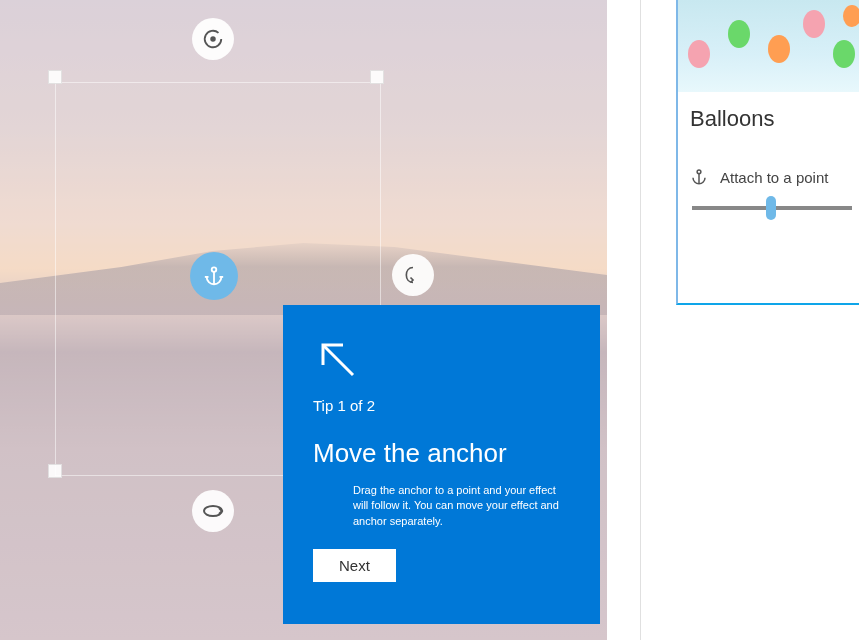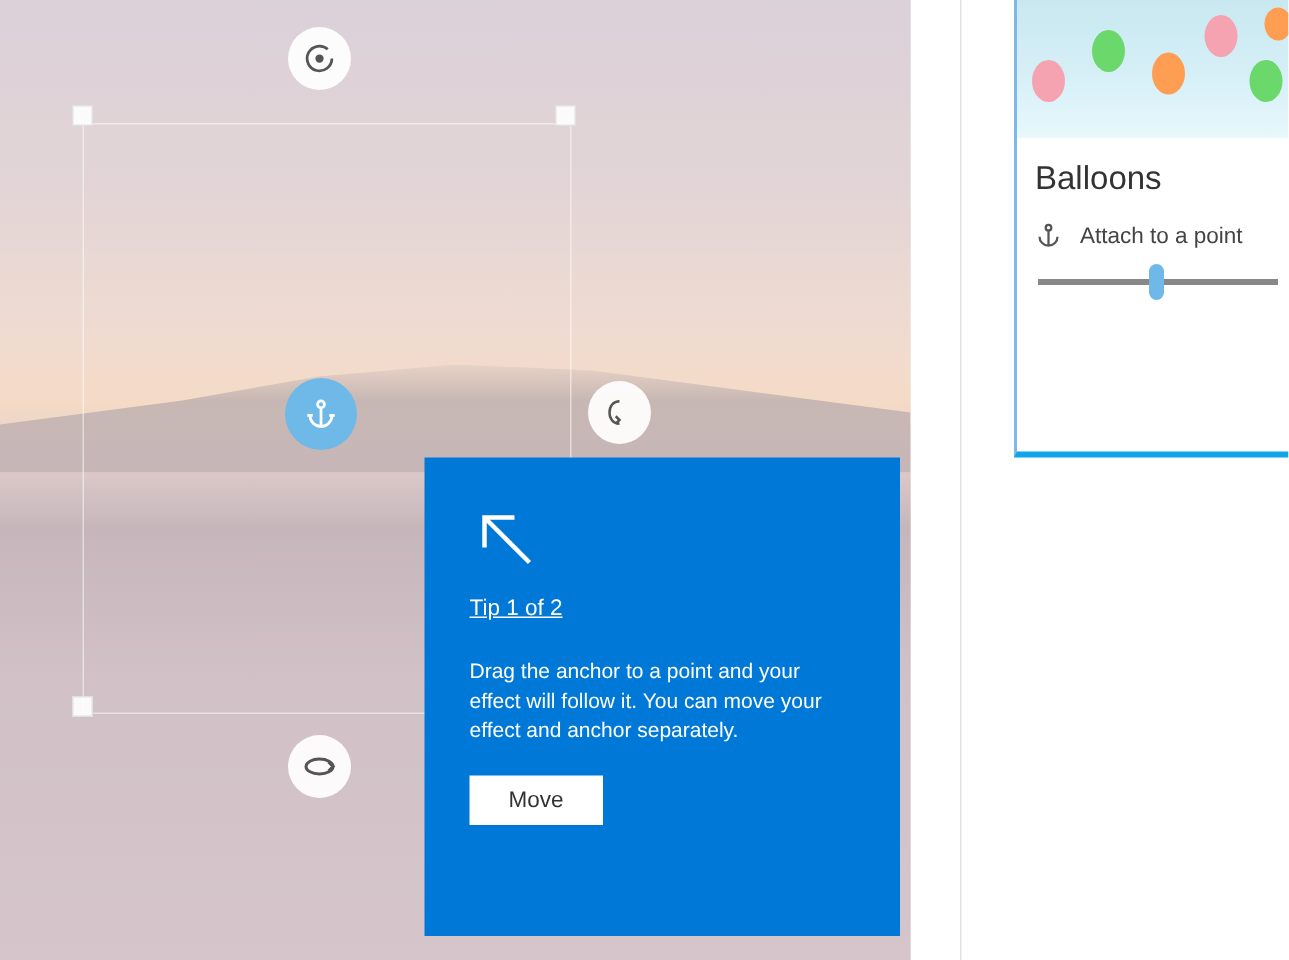--- a/index.html
+++ b/index.html
@@ -87,49 +87,49 @@
       padding: 30px 30px 24px 30px;
     }
     .tip-arrow {
       width: 48px;
       height: 48px;
       margin-bottom: 14px;
     }
     .tip-counter {
       font-size: 15px;
       margin-bottom: 24px;
-      text-decoration: underline;
     }
     .tip-title {
       font-size: 26px;
       font-weight: 400;
       margin-bottom: 14px;
     }
     .tip-body {
-      font-size: 14px;
+      font-size: 11px;
       line-height: 1.4;
       margin-bottom: 20px;
+      margin-left: 40px;
     }
     .tip-next {
       background: #fff;
       color: #333;
       border: none;
       padding: 8px 26px;
       font-size: 15px;
       cursor: pointer;
       font-family: inherit;
     }
     .side-panel {
       position: absolute;
       left: 676px;
       top: 0;
       width: 183px;
       height: 305px;
       border-left: 2px solid #7fb8e8;
-      border-bottom: 4px solid #0ea5e9;
+      border-bottom: 2px solid #0ea5e9;
       background: #fff;
     }
     .thumb {
       width: 100%;
       height: 92px;
       background: linear-gradient(to bottom, #c8e8f0 0%, #d8f0f8 60%, #e8f8fc 100%);
       position: relative;
       overflow: hidden;
     }
     .balloon {
@@ -144,20 +144,21 @@
       color: #333;
       padding: 14px 12px 10px 12px;
     }
     .panel-row {
       display: flex;
       align-items: center;
       padding: 6px 12px;
       gap: 12px;
       font-size: 15px;
       color: #444;
+      margin-top: 20px;
     }
     .toggle {
       width: 44px;
       height: 20px;
       background: #6fb9e8;
       border-radius: 10px;
       position: relative;
       cursor: pointer;
     }
     .toggle-knob {
@@ -245,22 +246,23 @@
   </div>
 
   <div class="tip-popup">
     <div class="tip-arrow">
       <svg width="48" height="48" viewBox="0 0 48 48" fill="none" stroke="#fff" stroke-width="3">
         <line x1="40" y1="40" x2="10" y2="10"></line>
           <polyline points="10,30 10,10 30,10"></polyline>
       </svg>
     </div>
     <div class="tip-counter">Tip 1 of 2</div>
+    <div class="tip-title">Move the anchor</div>
     <div class="tip-body">Drag the anchor to a point and your effect will follow it. You can move your effect and anchor separately.</div>
-    <button class="tip-next">Move</button>
+    <button class="tip-next">Next</button>
   </div>
 </div>
 
 <div class="divider"></div>
 
 <div class="side-panel">
   <div class="thumb">
     <div class="balloon" style="left:10px;top:40px;background:#f5a3b0;"></div>
     <div class="balloon" style="left:50px;top:20px;background:#6ad86a;"></div>
     <div class="balloon" style="left:90px;top:35px;background:#ff9e52;"></div>

